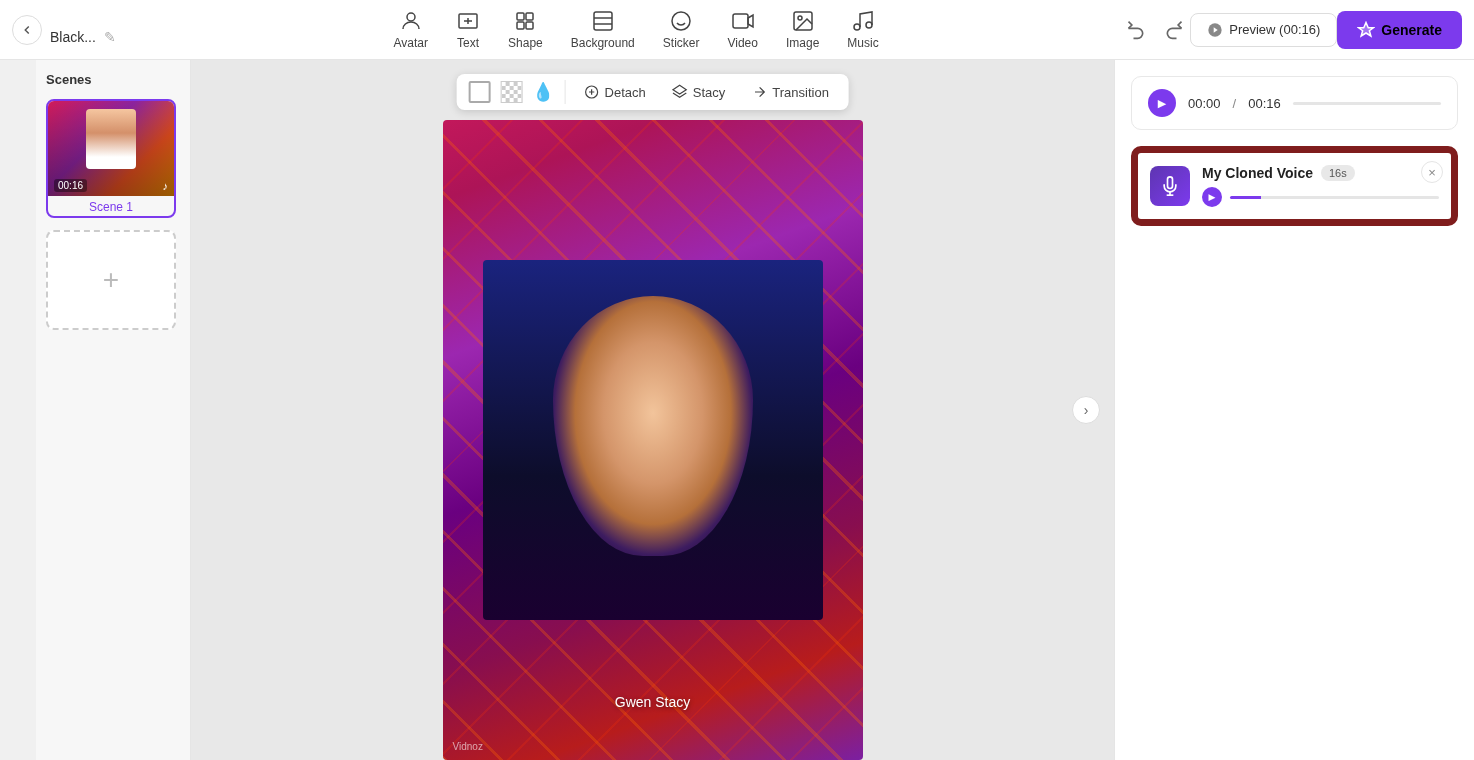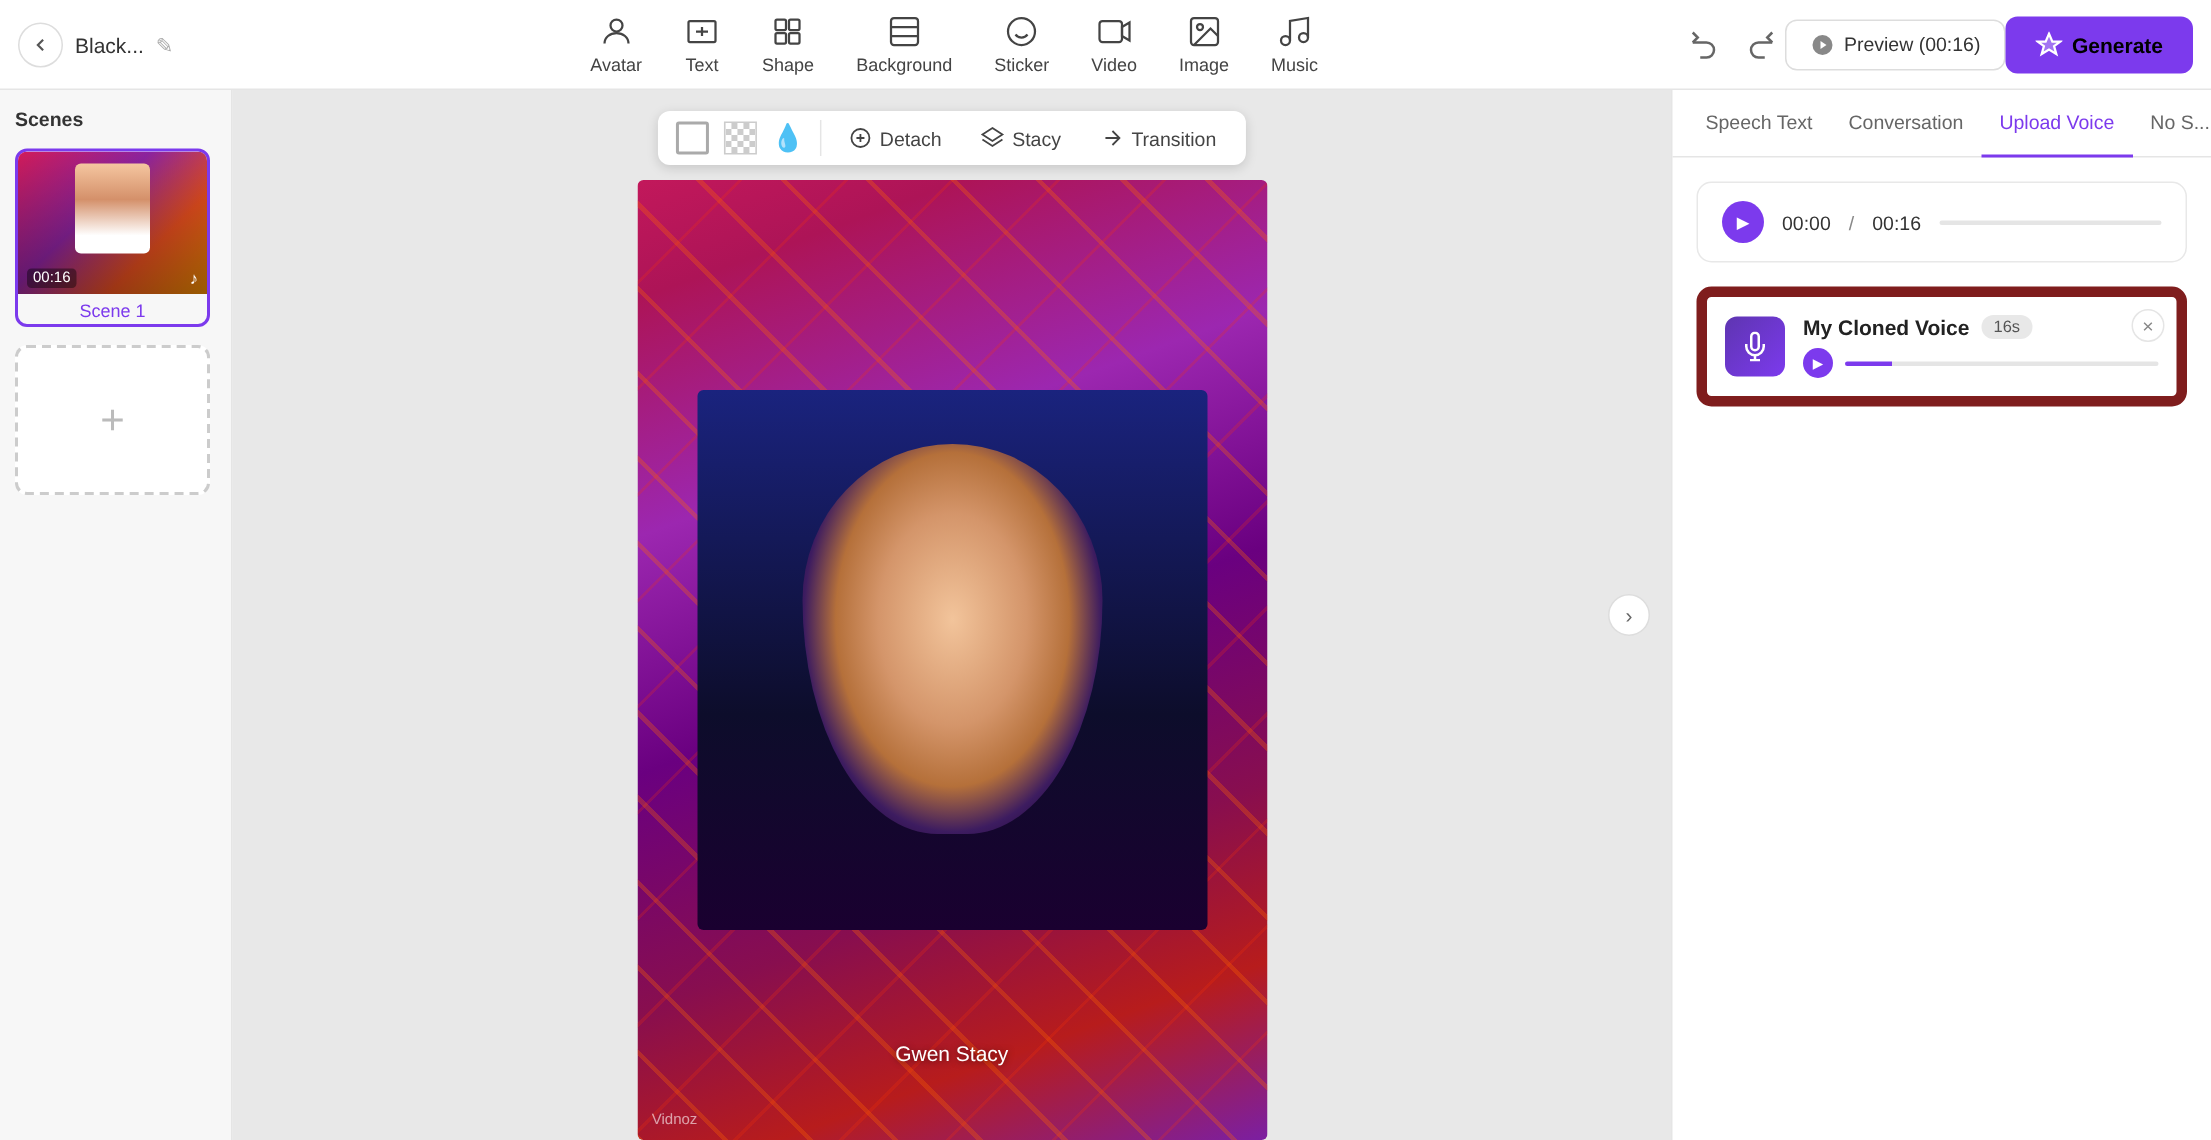--- a/index.html
+++ b/index.html
@@ -11,21 +11,21 @@
       background: #fff;
       border-bottom: 1px solid #e5e5e5;
       display: flex;
       align-items: center;
       padding: 0 12px;
       gap: 0;
       z-index: 10;
     }
     .toolbar-left {
       display: flex;
-      align-items: center;
+      align-items: flex-end;
       gap: 8px;
       min-width: 140px;
     }
     .back-btn {
       width: 30px; height: 30px;
       border-radius: 50%;
       border: 1px solid #ddd;
       background: #fff;
       display: flex; align-items: center; justify-content: center;
       cursor: pointer;
@@ -88,20 +88,21 @@
       color: #000000; font-size: 14px; font-weight: 600;
       cursor: pointer;
     }
     .generate-btn svg { width: 18px; height: 18px; }
 
     
     .main-content {
       flex: 1;
       display: flex;
       overflow: hidden;
+      padding-left: 36px;
     }
 
     
     .scenes-panel {
       width: 155px;
       background: #f7f7f7;
       border-right: 1px solid #e5e5e5;
       padding: 12px 10px;
       overflow-y: auto;
     }
@@ -607,27 +608,20 @@
 
         <div class="canvas-label">Gwen Stacy</div>
 
         <div class="watermark">Vidnoz</div>
       </div>
     </div>
   </div>
 
   <div class="right-panel">
 
-    <div class="right-tabs">
-      <div class="right-tab">Speech Text</div>
-      <div class="right-tab">Conversation</div>
-      <div class="right-tab active">Upload Voice</div>
-      <div class="right-tab">No S...</div>
-
-    </div>
 
     <div class="right-content">
 
       <div class="audio-player">
         <div class="play-btn-sm">▶</div>
         <span class="audio-time">00:00</span>
         <span style="color:#888; font-size:13px;">/</span>
         <span class="audio-time">00:16</span>
         <div class="audio-progress"></div>
       </div>

